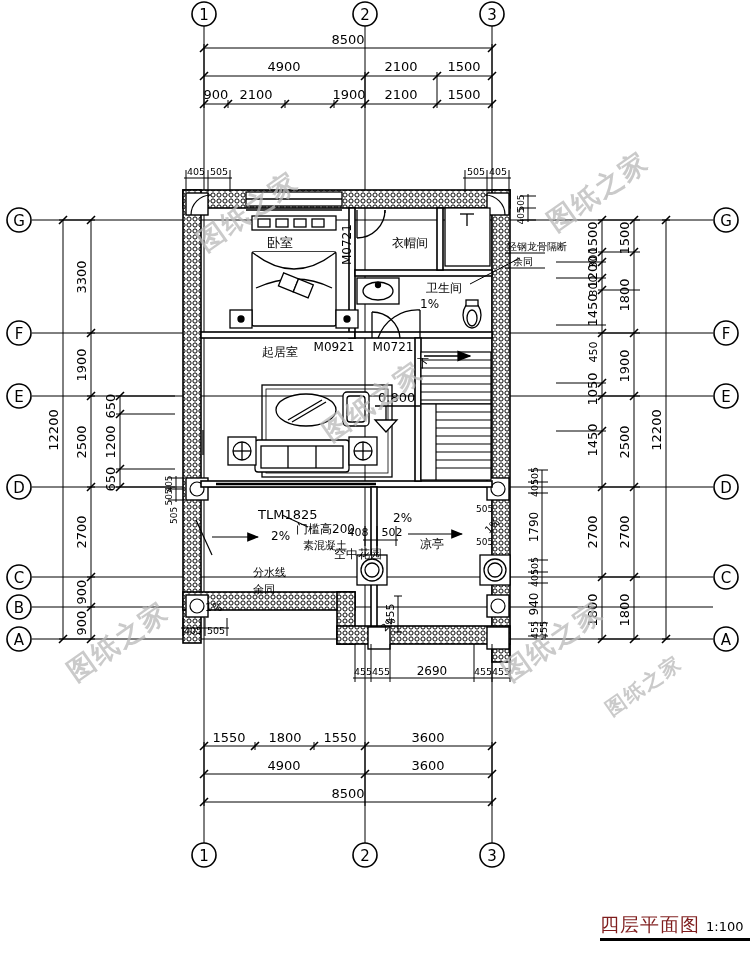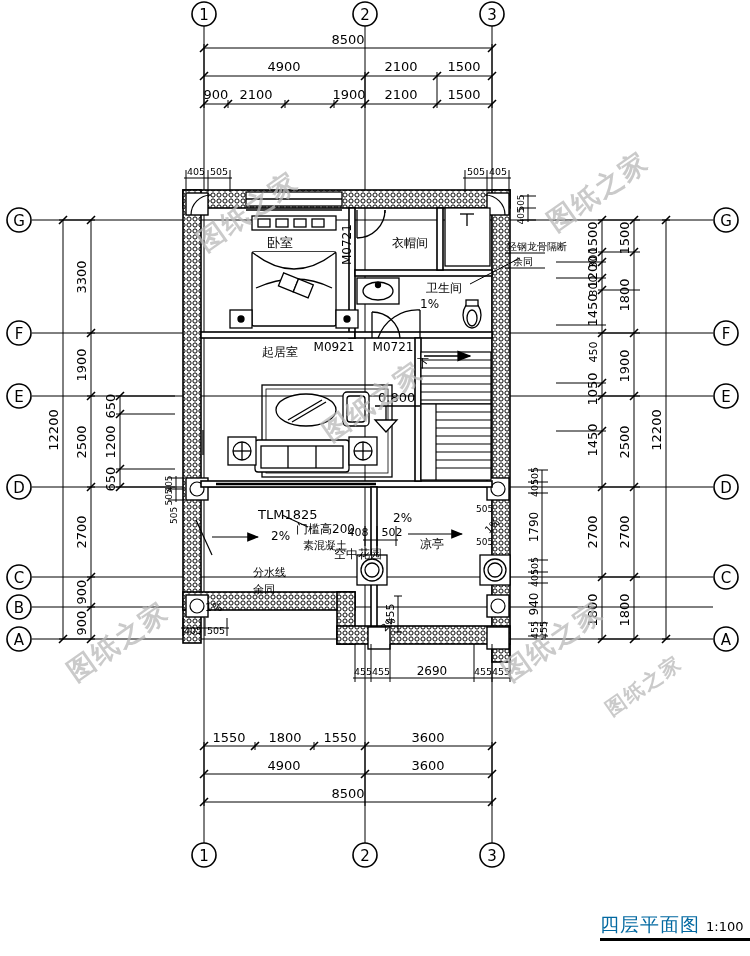--- a/index.html
+++ b/index.html
@@ -29,21 +29,21 @@
     user-select: none;
     opacity: .75;
   }
   .ttl {
     position: absolute;
     left: 600px; top: 912px;
     width: 150px;
     white-space: nowrap;
     font-family: "DejaVu Sans", sans-serif;
   }
-  .ttl .ttl-name { font-size: 19px; color: #0369a1; letter-spacing: 1px; }
+  .ttl .ttl-name { font-size: 19px; color: #7f1d1d; letter-spacing: 1px; }
   .ttl .ttl-scale { font-size: 13px; color: #000; margin-left: 6px; margin-top: 16px; }
   .ttl .ttl-rule {
     position: absolute; left: 0; top: 26px;
     width: 150px; height: 3px; background: #000;
   }
 </style>
 </head>
 <body>
 
 <div id="page">

